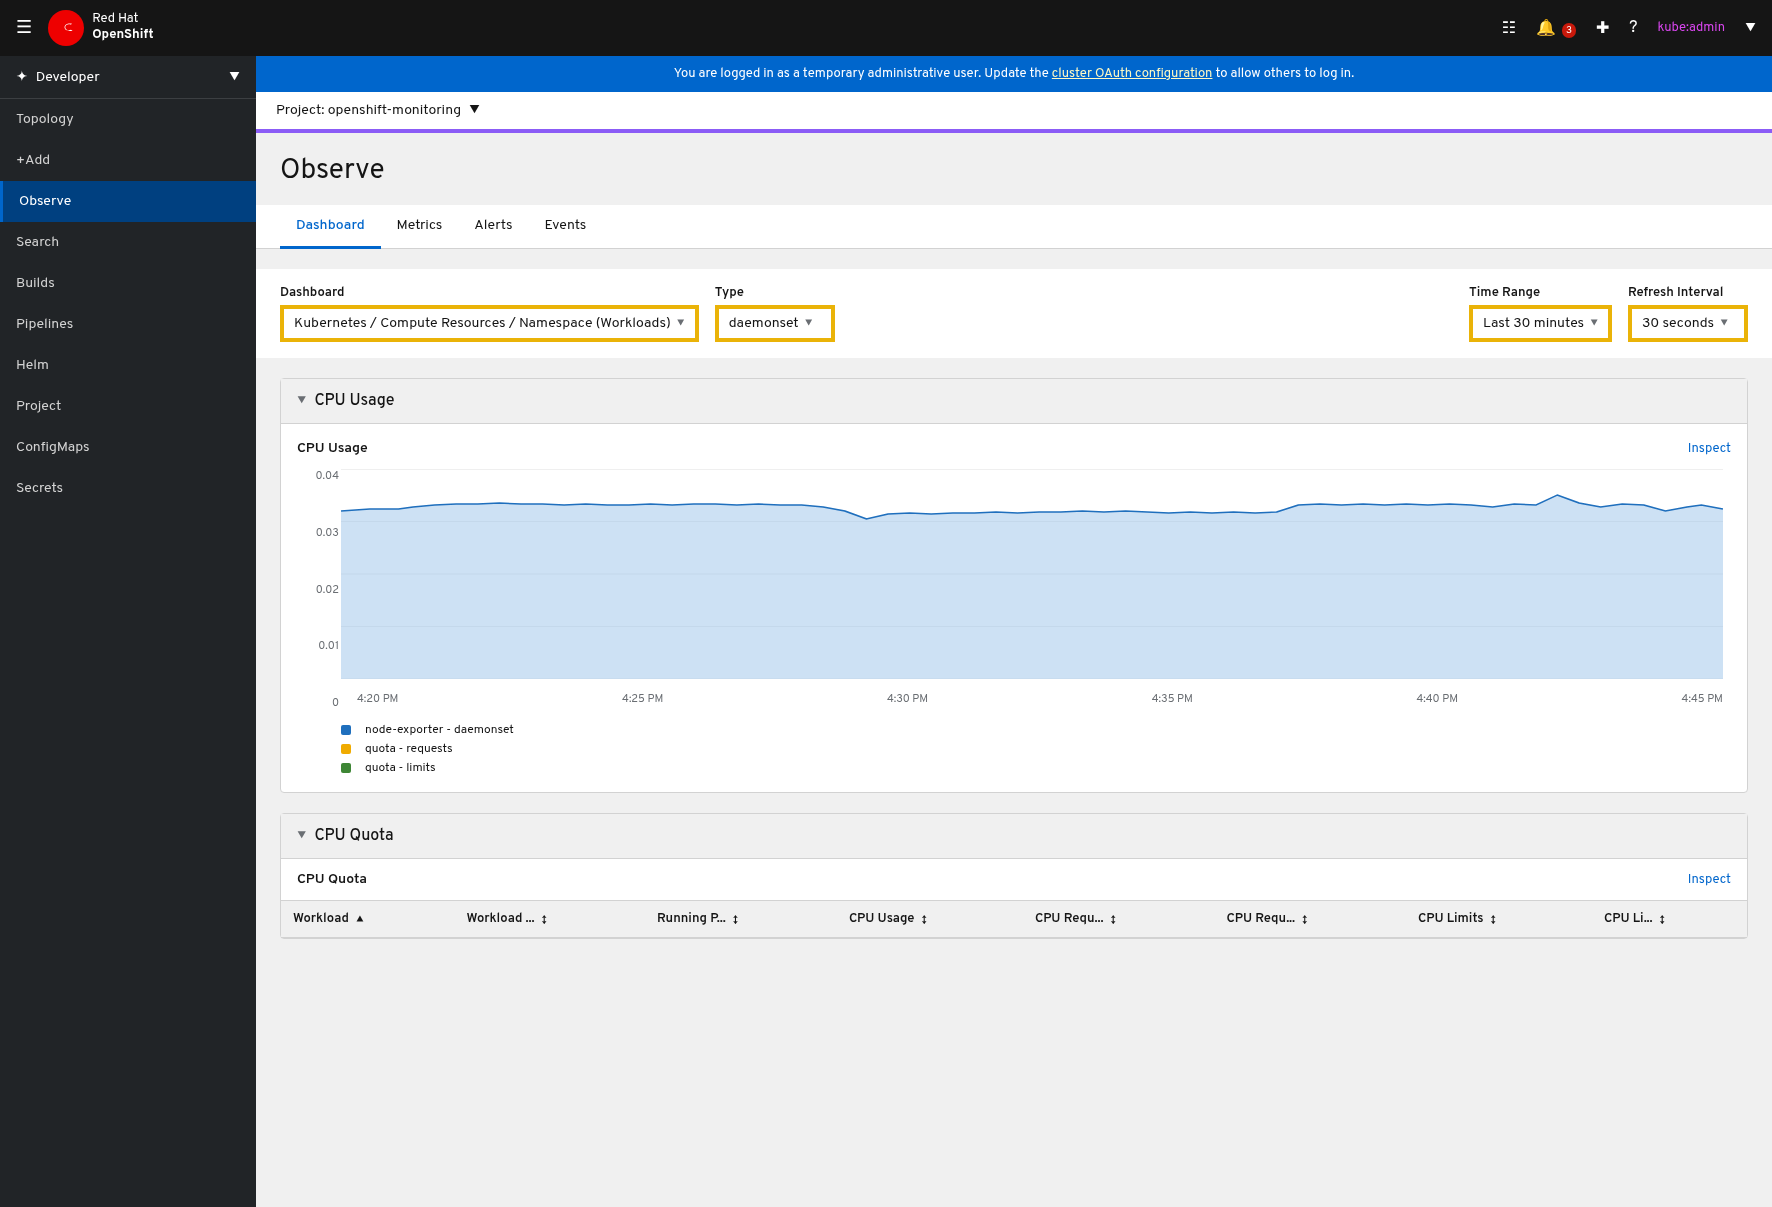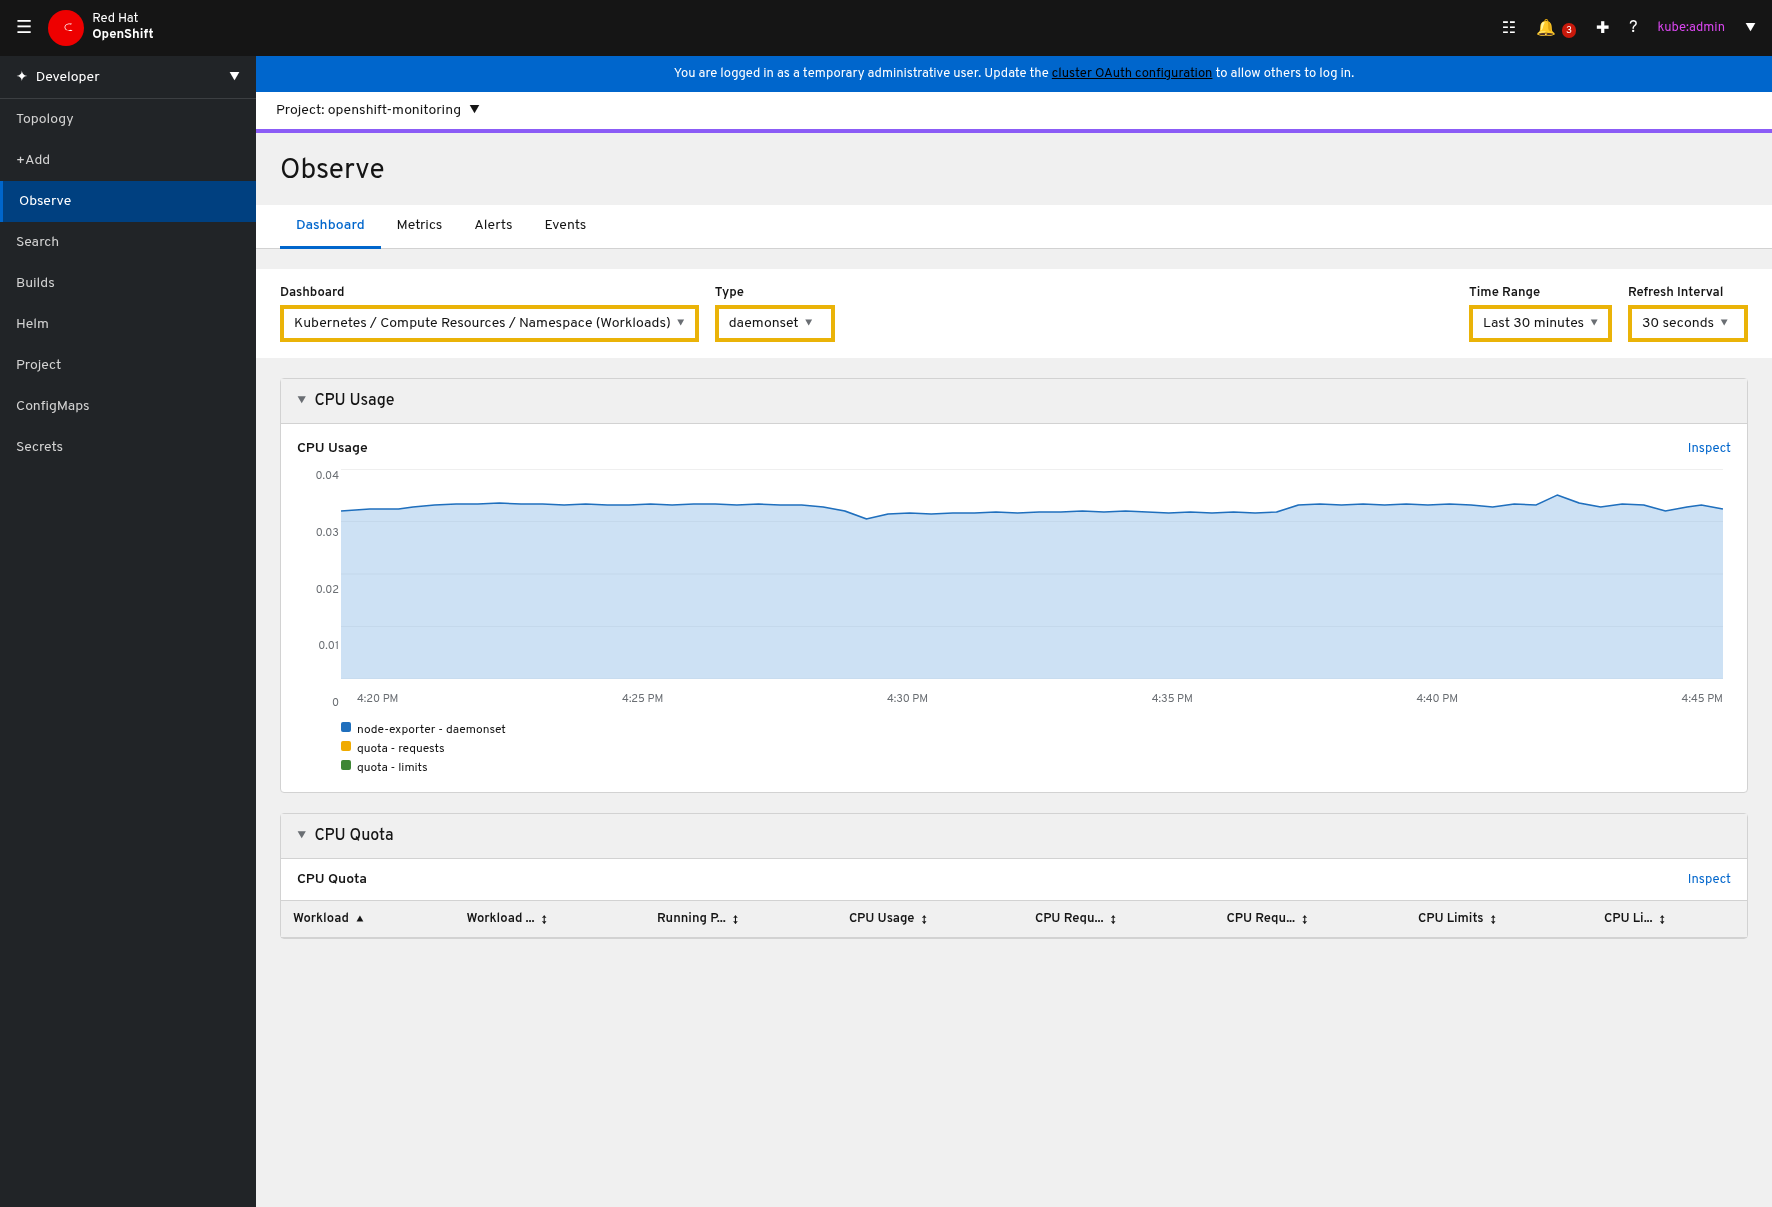--- a/index.html
+++ b/index.html
@@ -85,21 +85,21 @@
     }
 
     
     .banner {
       background: #0066cc;
       color: #fff;
       padding: 10px 20px;
       font-size: 13px;
       text-align: center;
     }
-    .banner a { color: #000000; text-decoration: underline; margin-top: 16px; }
+    .banner a { color: #fef9c3; text-decoration: underline; margin-top: 16px; }
 
     
     .project-bar {
       background: #fff;
       padding: 10px 20px;
       display: flex; align-items: center; gap: 8px;
       border-bottom: 4px solid #8b5cf6;
       font-size: 14px;
     }
 
@@ -195,21 +195,21 @@
       font-size: 11px; color: #6a6e73;
       text-align: right; width: 34px;
     }
     .chart-xaxis {
       display: flex; justify-content: space-between;
       font-size: 11px; color: #6a6e73;
       padding: 4px 0;
       margin-left: 16px;
     }
     .chart-legend { display: flex; flex-direction: column; gap: 3px; margin-top: 8px; }
-    .chart-legend-item { display: flex; gap: 6px; font-size: 12px; }
+    .chart-legend-item { display: flex; align-items: center; gap: 14px; font-size: 12px; }
     .legend-color { width: 10px; height: 10px; border-radius: 2px; flex-shrink: 0; }
 
     
     .table-section-header {
       display: flex; justify-content: space-between; align-items: center;
       padding: 12px 16px;
       border-bottom: 1px solid #d2d2d2;
     }
     .table-section-title { font-size: 14px; font-weight: 600; }
     .table { width: 100%; border-collapse: collapse; }
@@ -287,20 +287,23 @@
     <span>+Add</span>
   </div>
   <div class="sidebar-item active">
     <span>Observe</span>
   </div>
   <div class="sidebar-item">
     <span>Search</span>
   </div>
   <div class="sidebar-item">
     <span>Builds</span>
+  </div>
+  <div class="sidebar-item">
+    <span>Pipelines</span>
   </div>
   <div class="sidebar-item">
     <span>Helm</span>
   </div>
   <div class="sidebar-item">
     <span>Project</span>
   </div>
   <div class="sidebar-item">
     <span>ConfigMaps</span>
   </div>

